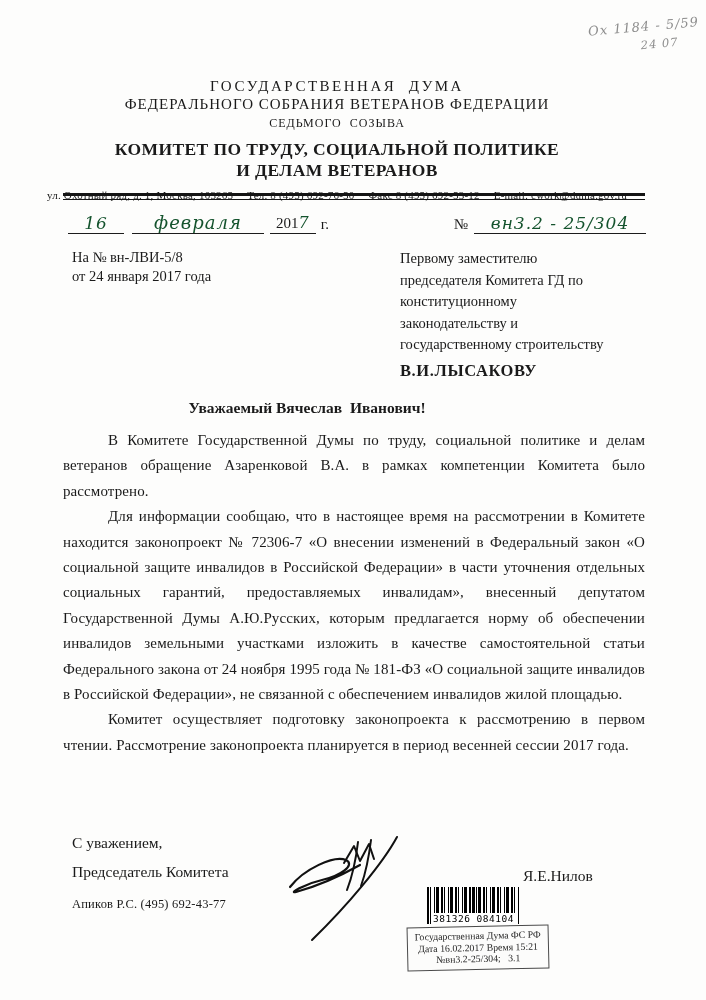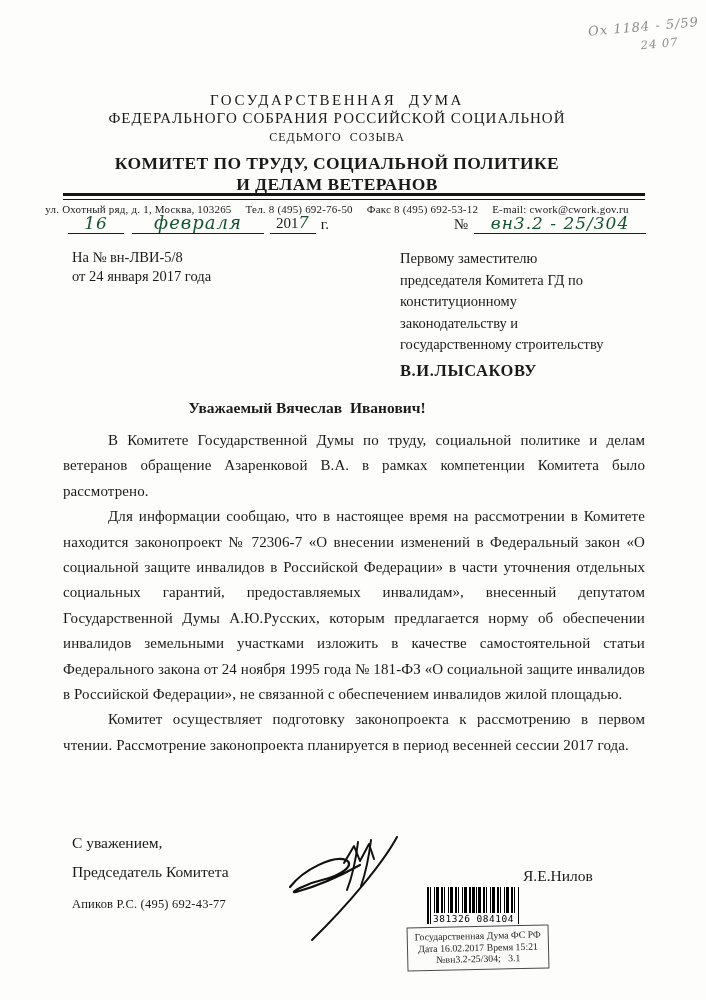--- a/index.html
+++ b/index.html
@@ -18,21 +18,21 @@
     transform:rotate(-5deg);
     color:#8d8d8d;
     font-family:"DejaVu Serif", serif;
     font-style:italic;
     font-size:13px; line-height:18px;
     letter-spacing:1px;
   }
   .handnote .l1{text-align:right;}
   .handnote .l2{text-align:right; padding-right:22px; font-size:11.5px;}
   
-  .letterhead{position:absolute; left:0; top:92px; width:674px; text-align:center;}
+  .letterhead{position:absolute; left:0; top:78px; width:674px; text-align:center;}
   .org1{font-size:15px; letter-spacing:2.5px; white-space:pre;}
   .org2{font-size:15px; letter-spacing:1px; margin-top:1px;}
   .org3{font-size:12px; letter-spacing:1px; margin-top:3px; white-space:pre;}
   .com1{font-size:17.5px; font-weight:bold; letter-spacing:.4px; margin-top:8px;}
   .com2{font-size:17.5px; font-weight:bold; letter-spacing:.4px;}
   .contact{
     font-size:11px; margin-top:8px; letter-spacing:.2px; white-space:nowrap;
   }
   .contact span{margin:0 7px;}
   .rule{
@@ -110,26 +110,26 @@
 
 <div class="page">
 
   <div class="handnote">
     <div class="l1">Ох 1184 - 5/59</div>
     <div class="l2">24 07</div>
   </div>
 
   <div class="letterhead">
     <div class="org1">ГОСУДАРСТВЕННАЯ  ДУМА</div>
-    <div class="org2">ФЕДЕРАЛЬНОГО СОБРАНИЯ РОССИЙСКОЙ СОЦИАЛЬНОЙ</div>
+    <div class="org2">ФЕДЕРАЛЬНОГО СОБРАНИЯ ВЕТЕРАНОВ ФЕДЕРАЦИИ</div>
     <div class="org3">СЕДЬМОГО  СОЗЫВА</div>
     <div class="com1">КОМИТЕТ ПО ТРУДУ, СОЦИАЛЬНОЙ ПОЛИТИКЕ</div>
     <div class="com2">И ДЕЛАМ ВЕТЕРАНОВ</div>
     <div class="contact">
-      <span>ул. Охотный ряд, д. 1, Москва, 103265</span><span>Тел. 8 (495) 692-76-50</span><span>Факс 8 (495) 692-53-12</span><span>E-mail: cwork@cwork.gov.ru</span>
+      <span>ул. Охотный ряд, д. 1, Москва, 103265</span><span>Тел. 8 (495) 692-76-50</span><span>Факс 8 (495) 692-53-12</span><span>E-mail: cwork@duma.gov.ru</span>
     </div>
   </div>
   <div class="rule"></div>
 
   <div class="dateline">
     <div class="date-left">
       <span class="hand underlined seg-day">16</span>
       <span class="hand underlined seg-month">февраля</span>
       <span class="underlined seg-year"><span>201</span><span class="hand">7</span></span>
       <span class="seg-g">г.</span>

